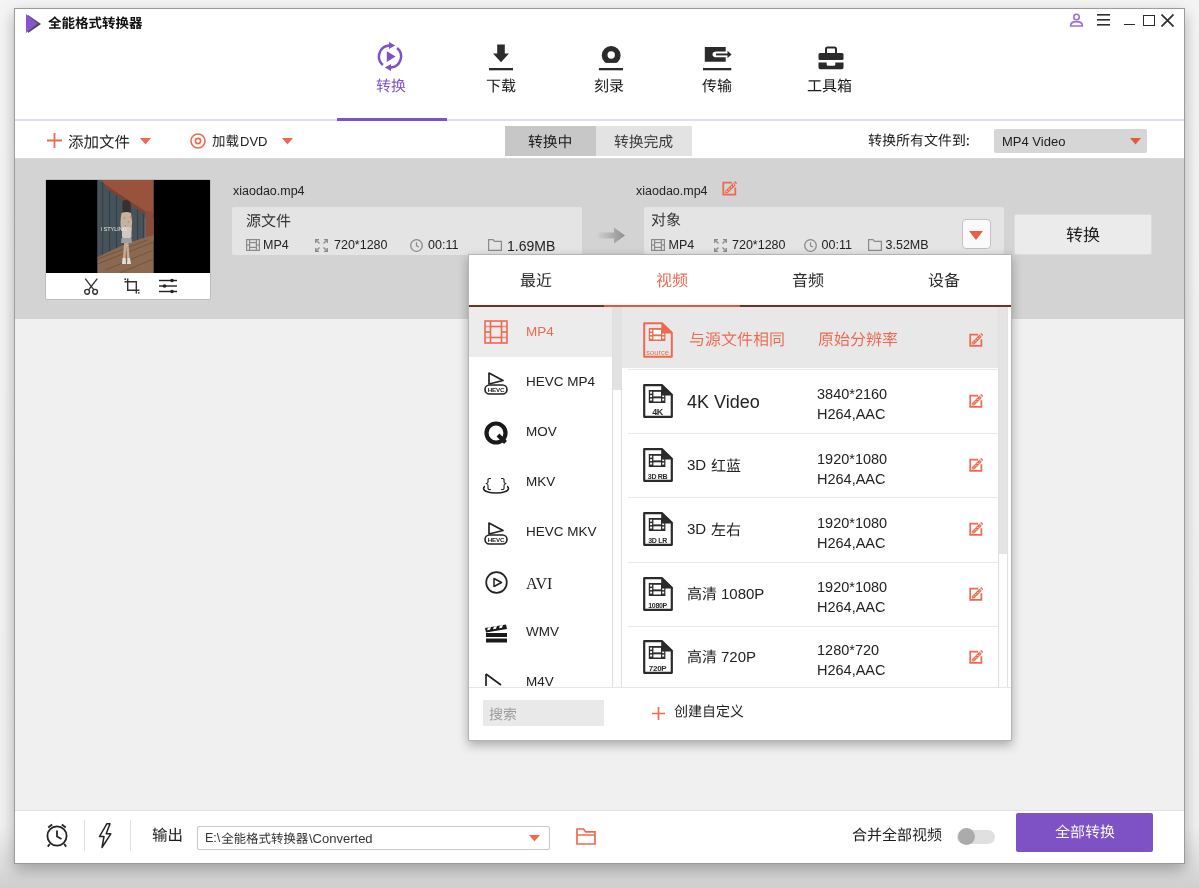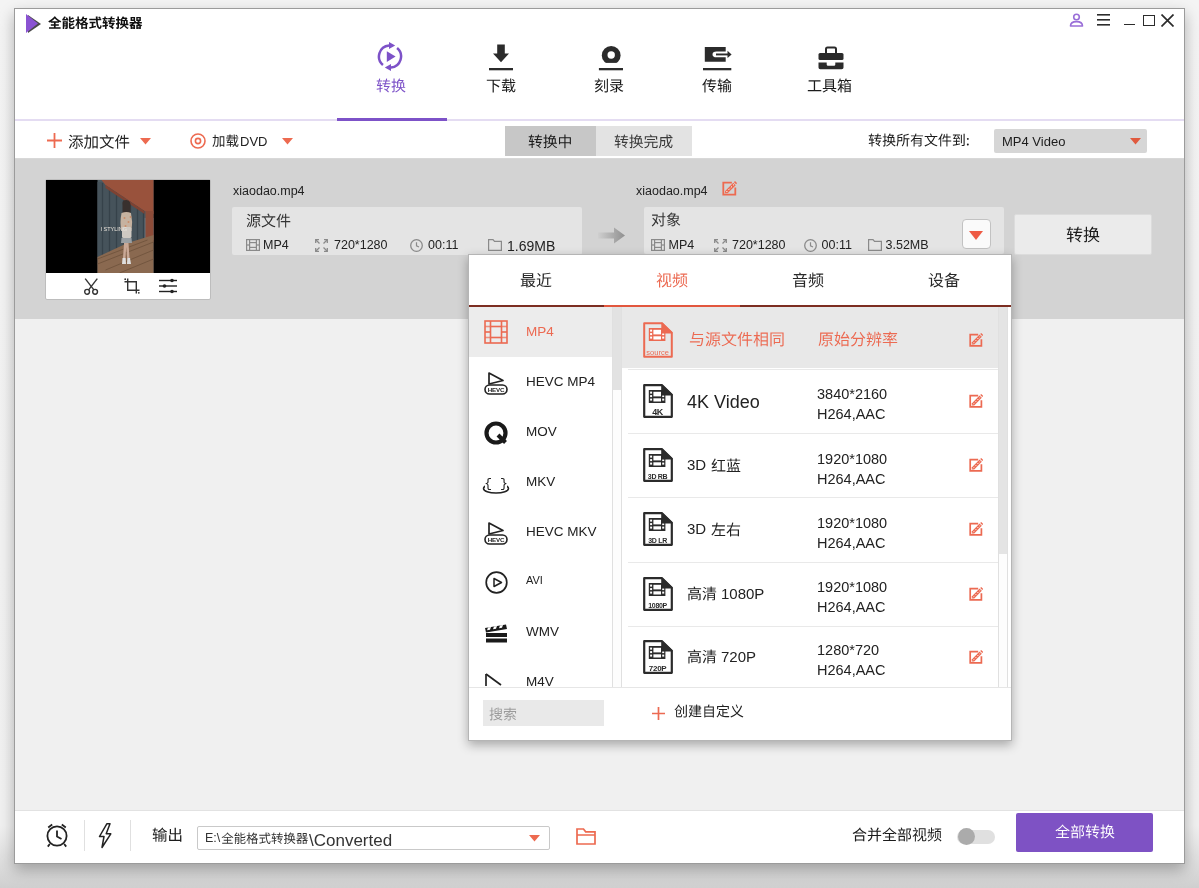--- a/index.html
+++ b/index.html
@@ -318,21 +318,21 @@
       <path d="M11.4 -6.9V-1.3H12.3V-6.9ZM13.3 -7.5V-0.1C13.3 0.1 13.3 0.1 13.1 0.2C12.9 0.2 12.3 0.2 11.6 0.1C11.7 0.4 11.9 0.8 11.9 1.1C12.8 1.1 13.4 1.1 13.8 0.9C14.2 0.8 14.3 0.5 14.3 -0.1V-7.5ZM1.1 -5.1C1.2 -5.2 1.7 -5.3 2.2 -5.3H3.4V-3.2C2.4 -2.9 1.4 -2.7 0.7 -2.6L0.9 -1.5L3.4 -2.1V1.2H4.4V-2.4L5.7 -2.7L5.6 -3.7L4.4 -3.4V-5.3H5.7V-6.4H4.4V-8.8H3.4V-6.4H2.0C2.4 -7.5 2.8 -8.8 3.1 -10.1H5.7V-11.2H3.4C3.5 -11.7 3.6 -12.3 3.7 -12.8L2.6 -13.0C2.5 -12.4 2.4 -11.8 2.3 -11.2H0.7V-10.1H2.1C1.8 -8.8 1.6 -7.8 1.4 -7.4C1.2 -6.7 1.0 -6.2 0.7 -6.1C0.9 -5.8 1.0 -5.3 1.1 -5.1ZM10.2 -13.1C9.2 -11.4 7.3 -9.9 5.4 -9.0C5.7 -8.8 6.0 -8.4 6.2 -8.2C6.6 -8.4 7.0 -8.6 7.4 -8.9V-8.2H13.1V-9.0C13.5 -8.8 13.9 -8.5 14.4 -8.3C14.5 -8.6 14.8 -9.0 15.1 -9.2C13.5 -9.9 12.0 -10.8 10.8 -12.1L11.2 -12.6ZM7.8 -9.2C8.7 -9.8 9.5 -10.6 10.2 -11.4C11.0 -10.5 11.9 -9.8 12.8 -9.2ZM9.5 -6.3V-5.1H7.4V-6.3ZM6.4 -7.2V1.2H7.4V-2.0H9.5V0.0C9.5 0.2 9.5 0.2 9.4 0.2C9.2 0.2 8.8 0.2 8.3 0.2C8.5 0.5 8.6 0.9 8.6 1.1C9.3 1.1 9.8 1.1 10.1 1.0C10.4 0.8 10.5 0.5 10.5 0.0V-7.2ZM7.4 -4.2H9.5V-2.9H7.4Z M17.1 -5.3V0.3H28.1V1.2H29.4V-5.3H28.1V-0.8H23.9V-6.3H28.8V-11.6H27.5V-7.4H23.9V-13.0H22.6V-7.4H19.0V-11.6H17.8V-6.3H22.6V-0.8H18.4V-5.3Z" fill="currentColor"></path>
     </svg>
   </div>
 <div style="position:absolute;left:197px;top:825.5px;width:353px;height:24px;background:#fff;border:1px solid #c9c9c9;border-radius:2px"></div>
 <div style="position:absolute;left:205px;top:831px;font-family:'Liberation Sans',sans-serif;font-size:12.5px;font-weight:400;color:#333;white-space:nowrap;letter-spacing:0;line-height:1.2;">E:\</div>
 <div style="position:absolute;left:221.0px;top:831.8px;width:87.5px;height:13.2px;color:#333;">
     <svg width="87.5" height="13.2" viewBox="0 -11.00 87.5 13.25" style="overflow:visible;display:block">
       <path d="M6.2 -10.6C4.9 -8.7 2.6 -6.8 0.3 -5.8C0.6 -5.6 0.8 -5.3 1.0 -5.0C1.5 -5.3 2.0 -5.6 2.5 -5.9V-5.1H5.8V-3.1H2.5V-2.3H5.8V-0.2H1.0V0.7H11.6V-0.2H6.7V-2.3H10.1V-3.1H6.7V-5.1H10.1V-5.9C10.6 -5.6 11.1 -5.2 11.6 -5.0C11.7 -5.2 12.0 -5.6 12.2 -5.8C10.2 -6.8 8.3 -8.1 6.8 -9.9L7.0 -10.2ZM2.5 -5.9C3.9 -6.8 5.2 -8.0 6.2 -9.2C7.4 -7.9 8.7 -6.8 10.1 -5.9Z M17.3 -5.2V-4.2H14.6V-5.2ZM13.8 -6.1V1.0H14.6V-1.6H17.3V-0.1C17.3 0.1 17.2 0.1 17.1 0.1C16.9 0.1 16.4 0.1 15.8 0.1C15.9 0.4 16.1 0.7 16.1 1.0C16.9 1.0 17.4 1.0 17.8 0.8C18.1 0.7 18.2 0.4 18.2 -0.1V-6.1ZM14.6 -3.4H17.3V-2.3H14.6ZM23.2 -9.6C22.5 -9.2 21.4 -8.7 20.3 -8.4V-10.5H19.4V-6.3C19.4 -5.3 19.7 -5.0 20.9 -5.0C21.1 -5.0 22.8 -5.0 23.1 -5.0C24.0 -5.0 24.3 -5.4 24.4 -7.0C24.2 -7.0 23.8 -7.2 23.6 -7.3C23.5 -6.1 23.5 -5.9 23.0 -5.9C22.6 -5.9 21.2 -5.9 21.0 -5.9C20.4 -5.9 20.3 -5.9 20.3 -6.3V-7.6C21.5 -8.0 22.9 -8.4 23.9 -8.9ZM23.4 -4.0C22.6 -3.5 21.5 -3.0 20.3 -2.7V-4.7H19.4V-0.4C19.4 0.6 19.7 0.9 20.9 0.9C21.2 0.9 22.8 0.9 23.1 0.9C24.2 0.9 24.4 0.4 24.5 -1.2C24.3 -1.3 23.9 -1.5 23.7 -1.6C23.6 -0.2 23.6 0.1 23.0 0.1C22.7 0.1 21.3 0.1 21.0 0.1C20.4 0.1 20.3 -0.0 20.3 -0.4V-1.9C21.6 -2.2 23.0 -2.7 24.0 -3.3ZM13.6 -6.9C13.8 -7.0 14.2 -7.1 17.7 -7.3C17.8 -7.1 17.9 -6.9 18.0 -6.7L18.8 -7.0C18.5 -7.8 17.8 -8.9 17.2 -9.8L16.4 -9.5C16.7 -9.0 17.0 -8.5 17.3 -8.0L14.6 -7.9C15.1 -8.6 15.7 -9.4 16.1 -10.2L15.1 -10.5C14.7 -9.6 14.0 -8.6 13.8 -8.3C13.6 -8.0 13.4 -7.9 13.2 -7.8C13.3 -7.6 13.5 -7.1 13.6 -6.9Z M32.2 -8.3H34.9C34.5 -7.6 34.0 -6.8 33.4 -6.2C32.8 -6.8 32.4 -7.5 32.0 -8.1ZM27.5 -10.5V-7.8H25.6V-6.9H27.4C27.0 -5.2 26.2 -3.2 25.4 -2.2C25.5 -2.0 25.8 -1.6 25.8 -1.4C26.5 -2.2 27.1 -3.6 27.5 -5.0V1.0H28.4V-5.3C28.8 -4.8 29.2 -4.1 29.4 -3.7L30.0 -4.5C29.8 -4.8 28.8 -6.0 28.4 -6.4V-6.9H29.8L29.5 -6.7C29.8 -6.5 30.1 -6.2 30.3 -6.1C30.7 -6.4 31.1 -6.9 31.5 -7.4C31.9 -6.8 32.3 -6.2 32.8 -5.6C31.8 -4.7 30.5 -4.0 29.3 -3.6C29.4 -3.5 29.7 -3.1 29.8 -2.9C30.1 -3.0 30.4 -3.1 30.8 -3.3V1.0H31.6V0.5H35.1V1.0H36.0V-3.4L36.6 -3.2C36.8 -3.4 37.0 -3.8 37.2 -3.9C36.0 -4.3 34.9 -4.9 34.1 -5.6C35.0 -6.5 35.7 -7.6 36.1 -8.9L35.5 -9.2L35.4 -9.2H32.6C32.9 -9.5 33.0 -9.9 33.2 -10.3L32.3 -10.5C31.8 -9.2 31.0 -8.0 30.0 -7.1V-7.8H28.4V-10.5ZM31.6 -0.4V-2.8H35.1V-0.4ZM31.4 -3.6C32.1 -4.0 32.8 -4.5 33.5 -5.0C34.1 -4.5 34.8 -4.0 35.6 -3.6Z M46.4 -9.9C47.0 -9.4 47.8 -8.8 48.2 -8.3L48.8 -8.9C48.4 -9.3 47.6 -10.0 47.0 -10.4ZM44.6 -10.5C44.6 -9.7 44.6 -8.9 44.6 -8.2H38.2V-7.2H44.7C45.0 -2.6 46.1 1.0 48.1 1.0C49.1 1.0 49.4 0.4 49.6 -1.8C49.3 -1.9 49.0 -2.1 48.8 -2.3C48.7 -0.7 48.5 0.1 48.2 0.1C47.0 0.1 46.0 -3.0 45.7 -7.2H49.3V-8.2H45.6C45.6 -8.9 45.6 -9.7 45.6 -10.5ZM38.2 -0.3 38.5 0.6C40.1 0.3 42.4 -0.2 44.6 -0.8L44.5 -1.6L41.8 -1.0V-4.5H44.1V-5.4H38.6V-4.5H40.9V-0.8Z M51.0 -4.2C51.1 -4.2 51.5 -4.3 51.9 -4.3H53.0V-2.5L50.5 -2.1L50.7 -1.2L53.0 -1.6V1.0H53.9V-1.8L55.6 -2.1L55.6 -3.0L53.9 -2.7V-4.3H55.2V-5.2H53.9V-7.1H53.0V-5.2H51.8C52.2 -6.1 52.6 -7.1 52.9 -8.2H55.2V-9.0H53.2C53.3 -9.5 53.4 -9.9 53.5 -10.3L52.6 -10.5C52.5 -10.0 52.4 -9.5 52.3 -9.0H50.6V-8.2H52.1C51.8 -7.1 51.5 -6.3 51.3 -6.0C51.1 -5.4 50.9 -5.0 50.7 -5.0C50.8 -4.8 51.0 -4.3 51.0 -4.2ZM55.3 -6.7V-5.8H57.2C56.9 -4.9 56.6 -4.1 56.4 -3.5H60.0C59.6 -2.9 59.0 -2.1 58.5 -1.4C58.1 -1.7 57.6 -2.0 57.2 -2.2L56.6 -1.6C57.9 -0.9 59.4 0.3 60.1 1.0L60.8 0.3C60.4 -0.1 59.8 -0.5 59.2 -1.0C60.0 -2.0 60.9 -3.2 61.5 -4.1L60.9 -4.4L60.7 -4.4H57.7L58.1 -5.8H62.0V-6.7H58.4L58.8 -8.2H61.5V-9.0H59.0L59.4 -10.4L58.4 -10.5L58.1 -9.0H55.8V-8.2H57.8L57.4 -6.7Z M64.5 -10.5V-8.0H63.1V-7.1H64.5V-4.3C64.0 -4.1 63.4 -4.0 63.0 -3.9L63.2 -2.9L64.5 -3.4V-0.2C64.5 0.0 64.5 0.1 64.3 0.1C64.2 0.1 63.8 0.1 63.3 0.1C63.4 0.3 63.5 0.7 63.6 1.0C64.3 1.0 64.8 0.9 65.1 0.8C65.4 0.6 65.5 0.4 65.5 -0.2V-3.7L66.8 -4.1L66.7 -5.0L65.5 -4.6V-7.1H66.6V-8.0H65.5V-10.5ZM69.2 -8.6H71.8C71.5 -8.2 71.2 -7.7 70.8 -7.3H68.2C68.6 -7.8 68.9 -8.2 69.2 -8.6ZM66.7 -3.6V-2.8H69.7C69.2 -1.7 68.2 -0.6 66.0 0.4C66.2 0.5 66.5 0.8 66.6 1.0C68.7 0.0 69.8 -1.2 70.4 -2.3C71.2 -0.9 72.5 0.4 74.0 1.0C74.1 0.7 74.4 0.4 74.6 0.2C73.1 -0.3 71.8 -1.4 71.1 -2.8H74.4V-3.6H73.5V-7.3H71.9C72.3 -7.9 72.8 -8.5 73.2 -9.0L72.5 -9.5L72.4 -9.4H69.7C69.9 -9.7 70.0 -10.0 70.2 -10.4L69.2 -10.5C68.8 -9.5 67.9 -8.1 66.7 -7.2C66.9 -7.0 67.2 -6.7 67.3 -6.5L67.6 -6.7V-3.6ZM68.5 -3.6V-6.6H70.1V-5.3C70.1 -4.8 70.1 -4.2 70.0 -3.6ZM72.6 -3.6H70.9C71.0 -4.2 71.0 -4.8 71.0 -5.3V-6.6H72.6Z M77.5 -9.1H79.6V-7.4H77.5ZM82.8 -9.1H85.0V-7.4H82.8ZM82.7 -6.1C83.2 -5.9 83.8 -5.5 84.2 -5.2H80.7C80.9 -5.7 81.2 -6.1 81.4 -6.5L80.5 -6.7V-9.9H76.6V-6.6H80.4C80.2 -6.1 79.9 -5.7 79.5 -5.2H75.7V-4.4H78.7C77.9 -3.7 76.8 -3.0 75.4 -2.5C75.6 -2.3 75.8 -2.0 75.9 -1.8L76.6 -2.1V1.0H77.5V0.6H79.6V0.9H80.5V-2.9H78.1C78.8 -3.3 79.4 -3.9 80.0 -4.4H82.3C82.8 -3.8 83.5 -3.3 84.2 -2.9H81.9V1.0H82.8V0.6H85.0V0.9H85.9V-2.1L86.5 -1.9C86.7 -2.1 86.9 -2.4 87.2 -2.6C85.8 -2.9 84.4 -3.6 83.4 -4.4H86.9V-5.2H84.7L85.0 -5.6C84.6 -5.9 83.8 -6.3 83.2 -6.6ZM81.9 -9.9V-6.6H85.9V-9.9ZM77.5 -0.2V-2.0H79.6V-0.2ZM82.8 -0.2V-2.0H85.0V-0.2Z" fill="currentColor"></path>
     </svg>
   </div>
-<div style="position:absolute;left:309px;top:831px;font-family:'Liberation Sans',sans-serif;font-size:17px;font-weight:400;color:#333;white-space:nowrap;letter-spacing:0;line-height:1.2;">\Converted</div>
+<div style="position:absolute;left:309px;top:831px;font-family:'Liberation Sans',sans-serif;font-size:13px;font-weight:400;color:#333;white-space:nowrap;letter-spacing:0;line-height:1.2;">\Converted</div>
 <svg style="position:absolute;left:529px;top:835px;" width="11" height="7" viewBox="0 0 11 7">
     <polygon points="0,0 11,0 5.5,6.5" fill="#ed6a50"></polygon>
   </svg>
 <svg style="position:absolute;left:576px;top:828px;" width="20" height="17" viewBox="0 0 20 17">
     <path d="M1 16 V1 H7.5 L9.7 3.8 H19 V16 Z M1 7 H19" fill="none" stroke="#ed6a50" stroke-width="1.7"></path>
   </svg>
 <div style="position:absolute;left:852.0px;top:826.8px;width:90.0px;height:15.9px;color:#1c1c1c;">
     <svg width="90.0" height="15.9" viewBox="0 -13.20 90.0 15.90" style="overflow:visible;display:block">
       <path d="M7.8 -12.6C6.2 -10.3 3.4 -8.3 0.6 -7.2C0.9 -6.9 1.2 -6.5 1.4 -6.2C2.2 -6.5 3.0 -6.9 3.7 -7.4V-6.7H11.3V-7.7C12.1 -7.2 12.9 -6.7 13.7 -6.3C13.9 -6.7 14.2 -7.1 14.5 -7.3C12.2 -8.4 10.0 -9.6 8.3 -11.5L8.7 -12.1ZM4.2 -7.7C5.4 -8.5 6.6 -9.5 7.6 -10.7C8.7 -9.4 9.9 -8.5 11.2 -7.7ZM2.9 -4.9V1.2H4.1V0.3H11.1V1.1H12.3V-4.9ZM4.1 -0.7V-3.8H11.1V-0.7Z M24.6 -8.4V-5.2H20.4V-5.5V-8.4ZM25.6 -12.6C25.2 -11.7 24.7 -10.4 24.2 -9.5H16.3V-8.4H19.3V-5.5V-5.2H15.8V-4.1H19.2C19.0 -2.4 18.2 -0.8 15.8 0.4C16.1 0.6 16.5 1.0 16.6 1.3C19.4 -0.1 20.2 -2.1 20.4 -4.1H24.6V1.2H25.8V-4.1H29.2V-5.2H25.8V-8.4H28.8V-9.5H25.4C25.9 -10.3 26.4 -11.4 26.8 -12.3ZM18.3 -12.2C18.9 -11.4 19.6 -10.2 19.8 -9.5L20.9 -10.0C20.6 -10.7 19.9 -11.8 19.3 -12.6Z M37.4 -12.8C35.9 -10.4 33.1 -8.2 30.4 -6.9C30.7 -6.7 31.0 -6.3 31.2 -6.0C31.8 -6.3 32.4 -6.7 33.0 -7.0V-6.1H36.9V-3.7H33.0V-2.7H36.9V-0.2H31.1V0.8H43.9V-0.2H38.1V-2.7H42.1V-3.7H38.1V-6.1H42.1V-7.0C42.7 -6.7 43.3 -6.3 43.9 -6.0C44.0 -6.3 44.4 -6.7 44.7 -6.9C42.2 -8.2 40.0 -9.8 38.1 -11.9L38.4 -12.3ZM33.0 -7.1C34.7 -8.2 36.3 -9.6 37.5 -11.1C38.9 -9.4 40.4 -8.2 42.1 -7.1Z M47.1 -9.4C47.5 -8.6 47.9 -7.5 48.1 -6.8L49.1 -7.1C48.9 -7.8 48.5 -8.9 48.1 -9.7ZM54.4 -11.8V1.2H55.4V-10.8H57.8C57.4 -9.6 56.8 -8.0 56.3 -6.7C57.6 -5.4 58.0 -4.3 58.0 -3.3C58.0 -2.8 57.9 -2.3 57.6 -2.1C57.4 -2.0 57.2 -2.0 57.0 -2.0C56.7 -2.0 56.3 -2.0 55.8 -2.0C56.0 -1.7 56.1 -1.2 56.1 -1.0C56.6 -0.9 57.0 -0.9 57.4 -1.0C57.8 -1.0 58.1 -1.1 58.4 -1.3C58.8 -1.6 59.0 -2.3 59.0 -3.2C59.0 -4.3 58.7 -5.4 57.4 -6.9C58.0 -8.2 58.7 -10.0 59.2 -11.4L58.5 -11.8L58.3 -11.8ZM48.7 -12.4C48.9 -11.9 49.2 -11.3 49.3 -10.8H46.2V-9.8H53.3V-10.8H50.5C50.3 -11.3 50.0 -12.1 49.7 -12.7ZM51.5 -9.7C51.3 -8.9 50.8 -7.6 50.4 -6.8H45.8V-5.7H53.6V-6.8H51.5C51.9 -7.6 52.3 -8.6 52.6 -9.5ZM46.6 -4.4V1.1H47.7V0.4H51.8V1.0H52.9V-4.4ZM47.7 -0.6V-3.3H51.8V-0.6Z M66.8 -11.9V-3.9H67.8V-10.9H72.5V-3.9H73.6V-11.9ZM62.3 -12.1C62.9 -11.5 63.4 -10.7 63.7 -10.1L64.6 -10.7C64.3 -11.2 63.8 -12.0 63.2 -12.6ZM69.6 -9.7V-6.8C69.6 -4.5 69.1 -1.6 65.3 0.4C65.5 0.6 65.9 1.0 66.0 1.2C68.3 0.0 69.5 -1.6 70.1 -3.2V-0.3C70.1 0.7 70.5 1.0 71.5 1.0H72.9C74.2 1.0 74.3 0.4 74.5 -2.0C74.2 -2.1 73.8 -2.2 73.5 -2.4C73.5 -0.3 73.4 0.1 72.9 0.1H71.7C71.2 0.1 71.1 0.0 71.1 -0.4V-4.1H70.3C70.6 -5.1 70.6 -6.0 70.6 -6.8V-9.7ZM60.9 -10.0V-9.0H64.6C63.7 -7.1 62.1 -5.2 60.6 -4.2C60.8 -3.9 61.0 -3.4 61.1 -3.1C61.7 -3.5 62.3 -4.0 62.9 -4.6V1.2H63.9V-5.3C64.4 -4.6 65.1 -3.8 65.4 -3.3L66.1 -4.2C65.8 -4.5 64.8 -5.7 64.2 -6.3C64.9 -7.3 65.5 -8.5 66.0 -9.7L65.4 -10.1L65.1 -10.0Z M85.5 -7.5C85.5 -2.3 85.3 -0.5 81.7 0.4C81.9 0.6 82.2 1.0 82.2 1.2C86.1 0.1 86.4 -1.9 86.5 -7.5ZM85.9 -1.3C86.9 -0.5 88.2 0.6 88.8 1.2L89.5 0.5C88.9 -0.1 87.6 -1.2 86.5 -1.9ZM81.4 -5.8C80.6 -2.7 78.9 -0.6 75.7 0.4C76.0 0.6 76.2 1.0 76.3 1.2C79.7 0.0 81.6 -2.2 82.4 -5.6ZM77.0 -6.0C76.7 -4.8 76.2 -3.7 75.6 -3.0C75.8 -2.8 76.2 -2.6 76.4 -2.4C77.0 -3.3 77.6 -4.5 77.9 -5.7ZM83.2 -9.1V-2.1H84.1V-8.2H87.8V-2.1H88.8V-9.1H86.1L86.7 -10.7H89.2V-11.7H82.8V-10.7H85.6C85.5 -10.2 85.3 -9.6 85.1 -9.1ZM76.7 -11.3V-7.9H75.6V-6.9H78.7V-2.4H79.7V-6.9H82.5V-7.9H80.0V-9.8H82.2V-10.7H80.0V-12.6H79.0V-7.9H77.6V-11.3Z" fill="currentColor"></path>
     </svg>
@@ -367,21 +367,21 @@
     </svg>
   </div>
 <div style="position:absolute;left:469px;top:304.8px;width:542px;height:2.4px;background:#7c2d21"></div>
 <div style="position:absolute;left:604px;top:304.8px;width:136px;height:2.4px;background:#e2573e"></div>
 <div style="position:absolute;left:469px;top:307.2px;width:143px;height:50px;background:#ececec"></div>
 <div style="position:absolute;left:526px;top:324px;font-family:'Liberation Sans',sans-serif;font-size:13.5px;font-weight:400;color:#ec6a52;white-space:nowrap;letter-spacing:0;line-height:1.2;">MP4</div>
 <div style="position:absolute;left:526px;top:374px;font-family:'Liberation Sans',sans-serif;font-size:13.5px;font-weight:400;color:#222;white-space:nowrap;letter-spacing:0;line-height:1.2;">HEVC MP4</div>
 <div style="position:absolute;left:526px;top:424px;font-family:'Liberation Sans',sans-serif;font-size:13.5px;font-weight:400;color:#222;white-space:nowrap;letter-spacing:0;line-height:1.2;">MOV</div>
 <div style="position:absolute;left:526px;top:474px;font-family:'Liberation Sans',sans-serif;font-size:13.5px;font-weight:400;color:#222;white-space:nowrap;letter-spacing:0;line-height:1.2;">MKV</div>
 <div style="position:absolute;left:526px;top:524px;font-family:'Liberation Sans',sans-serif;font-size:13.5px;font-weight:400;color:#222;white-space:nowrap;letter-spacing:0;line-height:1.2;">HEVC MKV</div>
-<div style="position:absolute;left:526px;top:574px;font-family:Liberation Sans, sans-serif;font-size:11px;font-weight:400;color:#222;white-space:nowrap;letter-spacing:0;line-height:1.2;">AVI</div>
+<div style="position:absolute;left:526px;top:574px;font-family:Liberation Serif, serif;font-size:16px;font-weight:400;color:#222;white-space:nowrap;letter-spacing:0;line-height:1.2;">AVI</div>
 <div style="position:absolute;left:526px;top:624px;font-family:'Liberation Sans',sans-serif;font-size:13.5px;font-weight:400;color:#222;white-space:nowrap;letter-spacing:0;line-height:1.2;">WMV</div>
 <div style="position:absolute;left:526px;top:674px;font-family:'Liberation Sans',sans-serif;font-size:13.5px;font-weight:400;color:#222;white-space:nowrap;letter-spacing:0;line-height:1.2;">M4V</div>
 <svg style="position:absolute;left:484px;top:320px;" width="26" height="26" viewBox="0 0 26 26">
     <g fill="none" stroke="#ec6a52" stroke-width="1.6">
       <rect x="1" y="1" width="22" height="22"></rect>
       <line x1="6.5" y1="1" x2="6.5" y2="23"></line>
       <line x1="17.5" y1="1" x2="17.5" y2="23"></line>
       <line x1="1" y1="12" x2="6.5" y2="12"></line>
       <line x1="17.5" y1="12" x2="23" y2="12"></line>
       <line x1="6.5" y1="6.5" x2="17.5" y2="6.5"></line>

